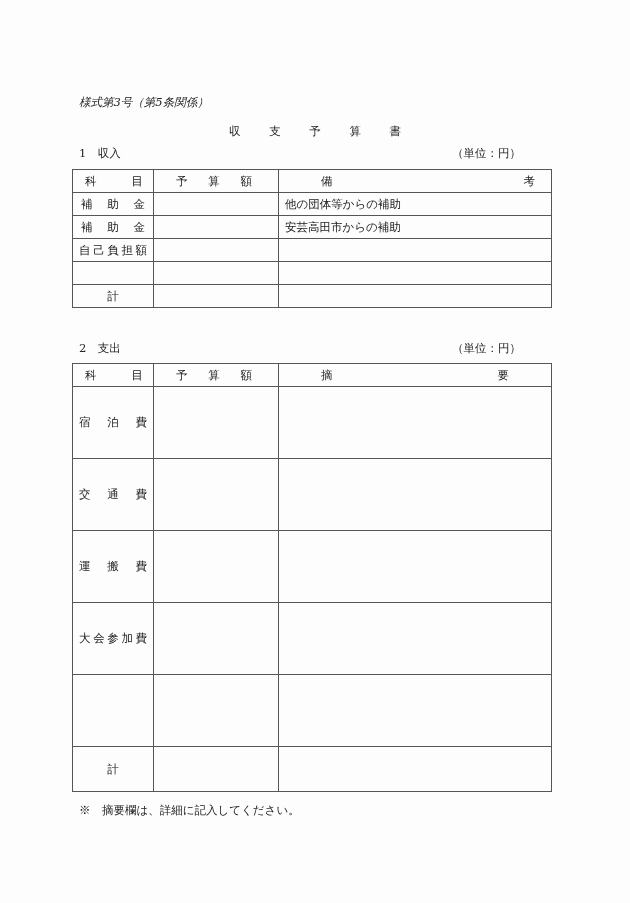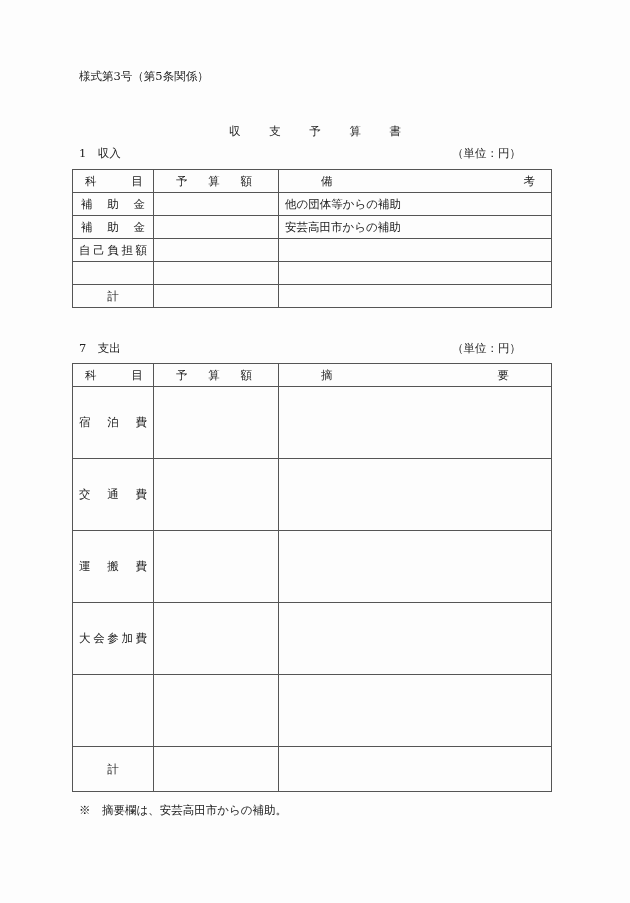--- a/index.html
+++ b/index.html
@@ -6,21 +6,21 @@
   body{width:630px;height:903px;position:relative;font-family:"DejaVu Serif","Liberation Serif",serif;color:#222;font-size:11.5px;}
   .abs{position:absolute;white-space:nowrap;}
   table{position:absolute;border-collapse:collapse;table-layout:fixed;}
   td{border:1px solid #555;padding:0 6px;font-size:11.5px;vertical-align:middle;overflow:hidden;white-space:nowrap;}
   .spread{display:flex;justify-content:space-between;}
   .center{text-align:center;}
 </style>
 </head>
 <body>
 
-<div class="abs" style="left:79px;top:69px;">様式第3号（第5条関係）</div>
+<div class="abs" style="left:79px;top:95px;font-style:italic;">様式第3号（第5条関係）</div>
 
 <div class="abs spread" style="left:229px;top:124px;width:172px;">
   <span>収</span>
   <span>支</span>
   <span>予</span>
   <span>算</span>
   <span>書</span>
 </div>
 
 <div class="abs" style="left:79px;top:146px;text-align:center;">1　収入</div>
@@ -95,21 +95,21 @@
     <td></td>
   </tr>
   <tr style="height:23px">
     <td class="center">計</td>
     <td></td>
     <td></td>
   </tr>
 </tbody>
   </table>
 
-<div class="abs" style="left:79px;top:341px;">7　支出</div>
+<div class="abs" style="left:79px;top:341px;">2　支出</div>
 <div class="abs" style="left:452px;top:341px;">（単位：円）</div>
 
 <table style="left:72px;top:363px;width:480px;">
   <colgroup>
       <col style="width:81px">
       <col style="width:125px">
       <col>
     </colgroup>
   <tbody>
       <tr style="height:23px">
@@ -185,13 +185,13 @@
     <td></td>
   </tr>
   <tr style="height:45px">
     <td class="center">計</td>
     <td></td>
     <td></td>
   </tr>
 </tbody>
   </table>
 
-<div class="abs" style="left:79px;top:803px;">※　摘要欄は、安芸高田市からの補助。</div>
+<div class="abs" style="left:79px;top:803px;">※　摘要欄は、詳細に記入してください。</div>
 
 </body></html>

